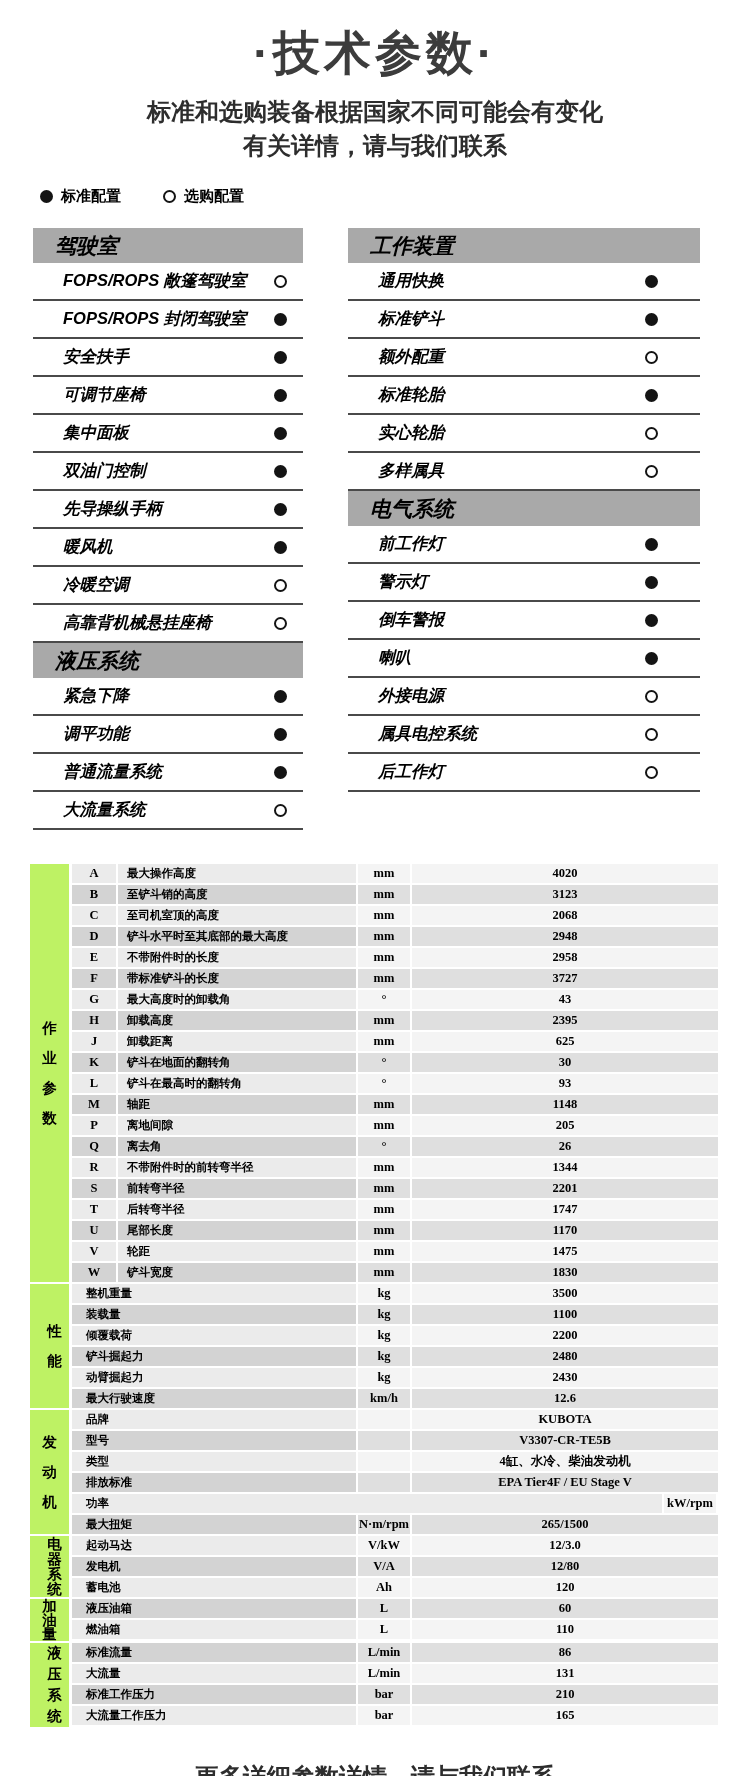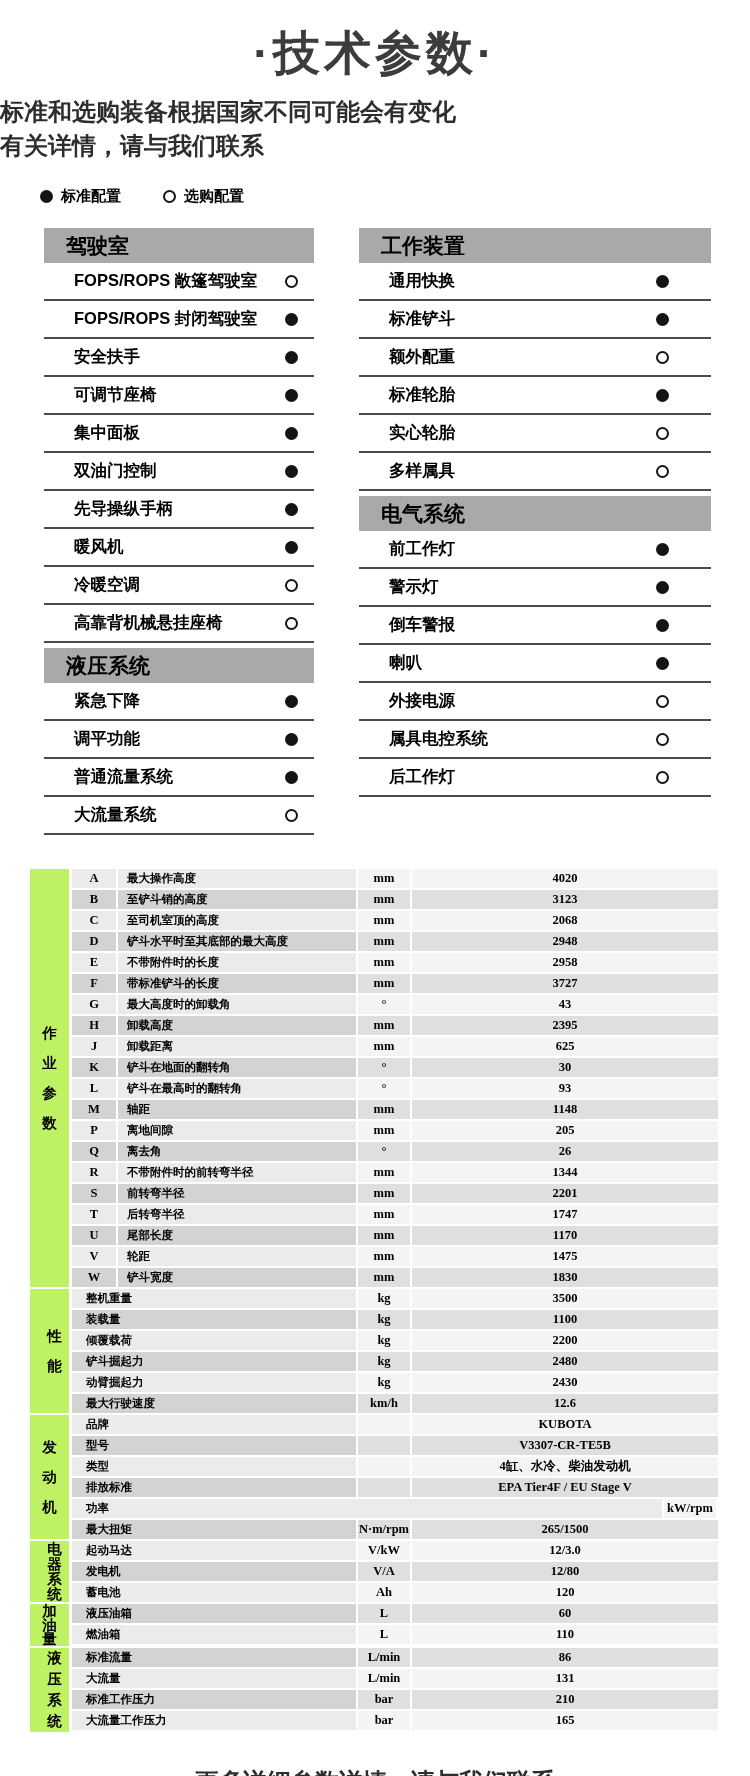--- a/index.html
+++ b/index.html
@@ -15,21 +15,21 @@
   
   .page-title {
     margin-top: 22px;
     text-align: center;
     font-size: 47px;
     font-weight: 800;
     color: #3c3c3c;
     letter-spacing: 4px;
   }
   .page-subtitle {
-    text-align: left;
+    text-align: center;
     font-size: 24px;
     font-weight: 700;
     color: #2d2d2d;
     line-height: 1.42;
     margin-top: 10px;
   }
 
   
   .legend {
     display: flex;
@@ -47,36 +47,37 @@
     border-radius: 50%;
     flex: 0 0 13px;
   }
   .dot.standard { background: #141414; }
   .dot.optional { background: #fff; border: 2px solid #141414; }
 
   
   .columns {
     display: flex;
     margin-top: 22px;
-    padding-left: 44px;
+    padding-left: 33px;
+    font-style: italic;
   }
   .col-left  { width: 270px; margin-right: 45px; }
   .col-right { width: 352px; }
 
   .section-header {
     background: #a9a9a9;
     height: 35px;
     display: flex;
     align-items: center;
     padding-left: 22px;
     font-size: 21px;
     font-weight: 800;
     color: #000;
   }
-  .equip-section + .equip-section .section-header { margin-top: 5px; }
+  .equip-section + .equip-section .section-header { }
 
   .equip-row {
     height: 38px;
     display: flex;
     align-items: center;
     justify-content: space-between;
     padding-left: 30px;
     border-bottom: 2px solid #4a4a4a;
     font-size: 16.5px;
     font-weight: 700;

